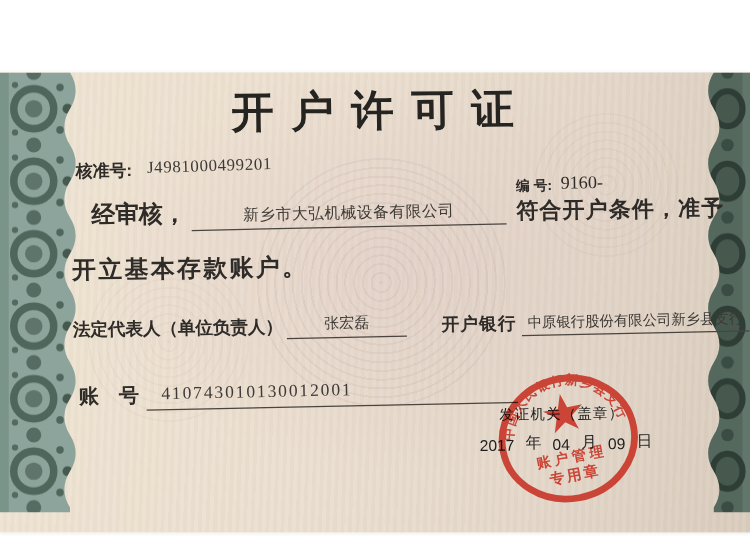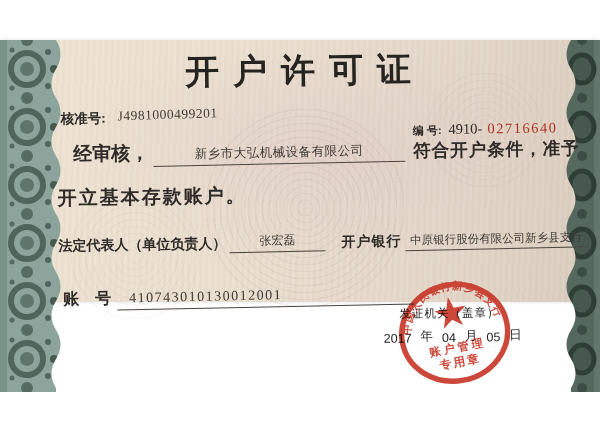--- a/index.html
+++ b/index.html
@@ -1,19 +1,19 @@
 <!DOCTYPE html>
 <html><head>
 <meta charset="utf-8">
 <style>
   html,body{margin:0;padding:0;background:#fff;}
   .stage{position:relative;width:600px;height:444px;background:#ffffff;overflow:hidden;
          font-family:"Liberation Sans",sans-serif;}
   
-  .paper{position:absolute;left:0;top:40px;width:600px;height:262px;
+  .paper{position:absolute;left:0;top:58px;width:600px;height:368px;
     background:
       radial-gradient(ellipse at 52% 42%, rgba(214,186,190,0.30), rgba(0,0,0,0) 55%),
       repeating-linear-gradient(92deg, rgba(255,255,255,0.05) 0 3px, rgba(180,160,140,0.05) 3px 6px),
       linear-gradient(100deg,#efe4d3 0%,#eadfcf 45%,#e3d6c8 75%,#d9ccbd 100%);
     box-shadow:0 0 4px rgba(0,0,0,0.12);}
   .medallion{position:absolute;border-radius:50%;pointer-events:none;
     background:repeating-radial-gradient(circle at 50% 50%, rgba(168,140,142,0.22) 0 1.5px, rgba(0,0,0,0) 1.5px 7px);}
   .medallion.m1{left:205px;top:68px;width:200px;height:200px;opacity:.55;}
   .medallion.m2{left:425px;top:30px;width:120px;height:120px;opacity:.35;}
   .medallion.m3{left:70px;top:150px;width:130px;height:130px;opacity:.30;}
@@ -37,21 +37,21 @@
   .r-serial .rednum{margin-left:5px;font-size:14.5px;font-family:"Liberation Serif",serif;
       color:#b13222;letter-spacing:1.5px;}
   .r-review{left:74px;top:98px;}
   .r-review .lbl{font-size:19px;}
   .r-review .u{width:252px;font-size:12.5px;letter-spacing:.5px;margin-left:4px;}
   .r-review .suffix{font-size:17.5px;font-weight:bold;margin-left:8px;letter-spacing:1px;}
   .r-grant{left:58px;top:142px;font-size:19px;font-weight:bold;letter-spacing:2px;}
   .r-legal{left:58px;top:192px;}
   .r-legal .lbl{font-size:14px;}
   .r-legal .u.name{width:96px;font-size:12px;margin-left:3px;}
-  .r-legal .lbl.bank{margin-left:16px;letter-spacing:1px;}
+  .r-legal .lbl.bank{margin-left:28px;letter-spacing:1px;}
   .r-legal .u.bank{width:182px;font-size:11.5px;margin-left:4px;}
   .r-account{left:62px;top:246px;}
   .r-account .lbl{font-size:16px;}
   .r-account .u{width:285px;font-size:14px;letter-spacing:1.5px;text-align:left;
       padding-left:12px;padding-bottom:3px;margin-left:6px;}
   .r-issuer{left:398px;top:268px;font-size:11.5px;letter-spacing:1px;color:#222;}
   .r-date{left:382px;top:290px;font-size:12.5px;color:#1d1d1d;}
   .r-date span{margin-right:9px;}
   .stamp{position:absolute;left:394px;top:236px;width:118px;height:118px;
     transform:rotate(-10deg);mix-blend-mode:multiply;opacity:.92;}
@@ -104,22 +104,21 @@
 
       <div class="title">开户许可证</div>
 
       <div class="row r-approval">
         <span class="lbl">核准号:</span>
         <span class="val">J4981000499201</span>
       </div>
 
       <div class="row r-serial">
         <span class="lbl">编 号:</span>
-        <span class="prefix">4910-</span>
-        <span class="rednum">02716640</span>
+        <span class="prefix">9160-</span>
       </div>
 
       <div class="row r-review">
         <span class="lbl">经审核，</span>
         <span class="u">新乡市大弘机械设备有限公司</span>
         <span class="suffix">符合开户条件，准予</span>
       </div>
 
       <div class="row r-grant">开立基本存款账户。</div>
 
@@ -135,21 +134,21 @@
         <span class="u">410743010130012001</span>
       </div>
 
       <div class="row r-issuer">发证机关（盖章）</div>
 
       <div class="row r-date">
         <span>2017</span>
         <span>年</span>
         <span>04</span>
         <span>月</span>
-        <span>05</span>
+        <span>09</span>
         <span>日</span>
       </div>
 
       <svg class="stamp" viewBox="0 0 120 120">
         <ellipse cx="60" cy="60" rx="54" ry="49" fill="none" stroke="#c8382a" stroke-width="5.5"></ellipse>
         <path d="M60 23 L63.82 34.75 76.17 34.75 66.17 42 69.99 53.75 60 46.5 50.01 53.75 53.83 42 43.83 34.75 56.18 34.75 Z" fill="#c8382a"></path>
         <defs>
             <path id="stampArc" d="M17,74 A45,45 0 1 1 103,74" fill="none"></path>
           </defs>
         <text font-size="10.5" font-weight="bold" fill="#c8382a" letter-spacing="1" font-family="Liberation Sans, sans-serif">

